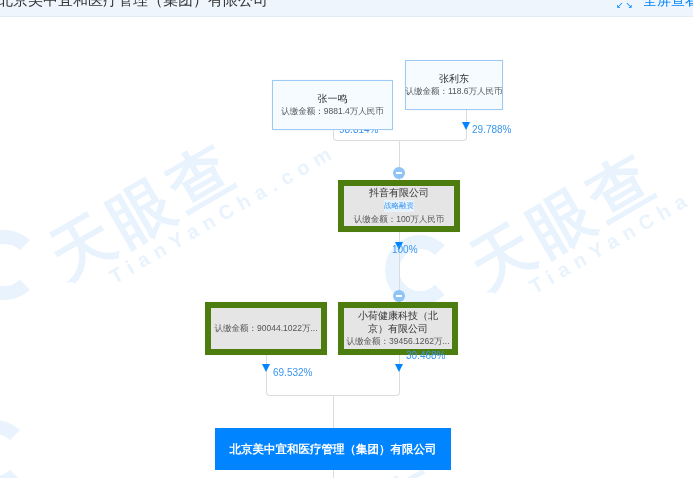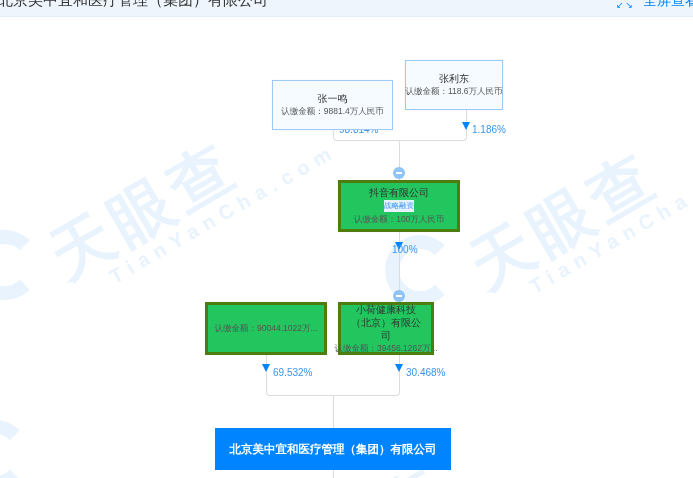--- a/index.html
+++ b/index.html
@@ -56,21 +56,21 @@
 
     .collapse {
       position: absolute; width: 12px; height: 12px; border-radius: 50%;
       background: #8fc4f6; cursor: pointer;
     }
     .collapse::after {
       content: ""; position: absolute; left: 3px; top: 5px; width: 6px; height: 2px; background: #fff;
     }
 
     .node {
-      position: absolute; background: #22c55e; border: 3px solid #4d7c0f;
+      position: absolute; background: #e5e5e5; border: 6px solid #4d7c0f;
       text-align: center; font-size: 9px; color: #555;
       display: flex; flex-direction: column; justify-content: center; align-items: center;
       padding: 2px 4px; cursor: pointer;
       box-shadow: 0 0 2px rgba(0,0,0,0.05);
     }
     .node.shareholder { background: #f5fbff; border: 1px solid #9cc9f5; }
     .node .name { font-size: 10px; color: #333; line-height: 13px; }
     .node .amount { font-size: 8.5px; color: #555; line-height: 13px; white-space: nowrap; }
     .tag {
       display: inline-block; background: #e6f2fe; color: #3a96f0;
@@ -116,21 +116,21 @@
   </div>
 
   <div class="line" style="left:333px; top:110px; width:1px; height:12px;"></div>
   <div class="line" style="left:466px; top:110px; width:1px; height:12px;"></div>
   <div class="bracket" style="left:333px; top:121px; width:134px; height:20px;"></div>
   <div class="line" style="left:399px; top:140px; width:1px; height:40px;"></div>
 
   <div class="arrow" style="left:329px; top:122px;"></div>
   <div class="pct" style="left:339px; top:124px;">98.814%</div>
   <div class="arrow" style="left:462px; top:122px;"></div>
-  <div class="pct" style="left:472px; top:124px;">1.186%</div>
+  <div class="pct" style="left:472px; top:124px;">29.788%</div>
 
   <div class="node shareholder" style="left:272px; top:60px; width:121px; height:50px;margin-top:20px;">
     <div class="name">张一鸣</div>
     <div class="amount">认缴金额：9881.4万人民币</div>
   </div>
   <div class="node shareholder" style="left:405px; top:60px; width:98px; height:50px;">
     <div class="name">张利东</div>
     <div class="amount">认缴金额：118.6万人民币</div>
   </div>
 
@@ -141,32 +141,32 @@
     <div class="amount">认缴金额：100万人民币</div>
   </div>
   <div class="line" style="left:399px; top:232px; width:1px; height:70px;"></div>
   <div class="arrow" style="left:395px; top:242px;"></div>
   <div class="pct" style="left:392px; top:244px;">100%</div>
 
   <div class="collapse" style="left:393px; top:290px;"></div>
   <div class="node" style="left:205px; top:302px; width:122px; height:53px;">
     <div class="amount">认缴金额：90044.1022万...</div>
   </div>
-  <div class="node" style="left:338px; top:302px; width:96px; height:53px;">
+  <div class="node" style="left:338px; top:302px; width:120px; height:53px;">
     <div class="name" style="padding:0 4px;">小荷健康科技（北京）有限公司</div>
     <div class="amount">认缴金额：39456.1262万...</div>
   </div>
 
   <div class="line" style="left:266px; top:355px; width:1px; height:10px;"></div>
   <div class="line" style="left:399px; top:355px; width:1px; height:10px;"></div>
   <div class="bracket" style="left:266px; top:364px; width:134px; height:32px;"></div>
   <div class="line" style="left:333px; top:395px; width:1px; height:33px;"></div>
   <div class="line" style="left:333px; top:470px; width:1px; height:10px;"></div>
 
   <div class="arrow" style="left:262px; top:364px;"></div>
   <div class="pct" style="left:273px; top:367px;">69.532%</div>
   <div class="arrow" style="left:395px; top:364px;"></div>
-  <div class="pct" style="left:406px; top:367px;text-align:center;">30.468%</div>
+  <div class="pct" style="left:406px; top:350px;text-align:center;">30.468%</div>
 
   <div class="target">
     <span>北京美中宜和医疗管理（集团）有限公司</span>
   </div>
 </div>
 
 </body></html>

